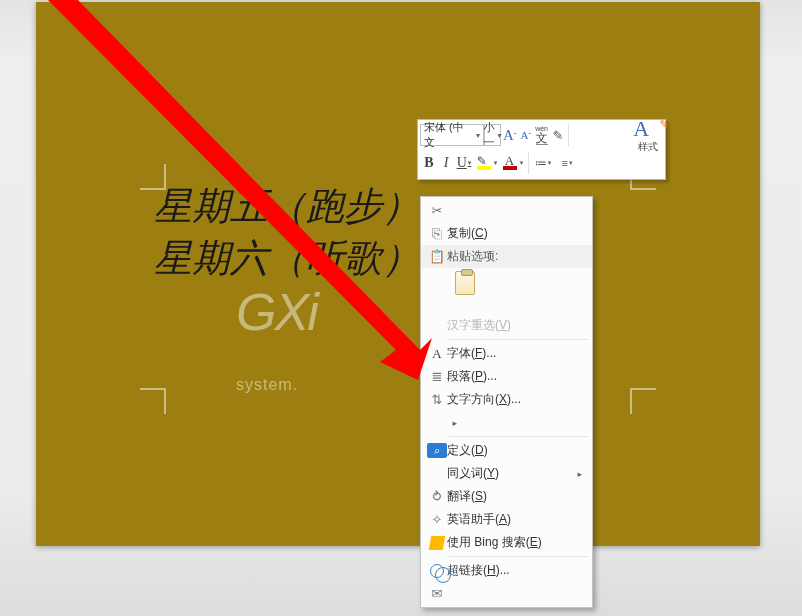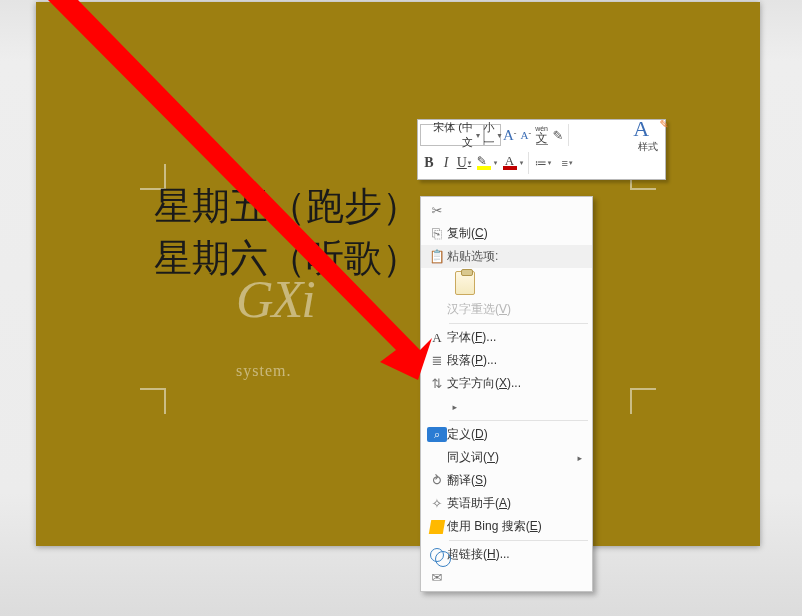--- a/index.html
+++ b/index.html
@@ -1,48 +1,48 @@
 <!DOCTYPE html>
 <html><head>
 <meta charset="utf-8">
 <style>
   * { box-sizing: border-box; margin: 0; padding: 0; }
   html, body { width: 802px; height: 616px; overflow: hidden; font-family: "Microsoft YaHei", "SimSun", Arial, sans-serif; }
   .canvas { position: relative; width: 802px; height: 616px; background: linear-gradient(to bottom, #e4e4e4 0%, #eee 10%, #ececec 80%, #dcdcdc 100%); }
   .slide { position: absolute; left: 36px; top: 2px; width: 724px; height: 544px; background: #9d7f11; box-shadow: 0 1px 6px rgba(0,0,0,.35); }
-  .watermark { position:absolute; left:200px; top:268px; font-size:52px; font-family: Liberation Serif, serif; color: rgba(255,255,255,0.45); font-style: italic; letter-spacing: -2px; }
+  .watermark { position:absolute; left:200px; top:280px; font-size:52px; font-family: Liberation Sans, sans-serif; color: rgba(255,255,255,0.45); font-style: italic; letter-spacing: -2px; }
   .watermark .sub { font-size:16px; font-style: normal; letter-spacing:1px; }
   .crop { position:absolute; width:26px; height:26px; }
   .crop.tl { left:104px; top:162px; border-left:2px solid #cbbd86; border-top:2px solid #cbbd86; transform: rotate(180deg);}
   .crop.tr { right:104px; top:162px; border-right:2px solid #cbbd86; border-top:2px solid #cbbd86; transform: rotate(180deg);}
   .crop.bl { left:104px; bottom:132px; border-left:2px solid #cbbd86; border-bottom:2px solid #cbbd86; transform: rotate(180deg);}
   .crop.br { right:104px; bottom:132px; border-right:2px solid #cbbd86; border-bottom:2px solid #cbbd86; transform: rotate(180deg);}
-  .slide-text { position:absolute; left:118px; top:178px; font-family: "SimSun","宋体",serif; font-size:38px; color:#1a1a1a; line-height:1.38; }
+  .slide-text { position:absolute; left:118px; top:178px; font-family: "SimSun","宋体",serif; font-size:38px; color:#1a1a1a; line-height:1.38;font-style:italic; }
   .mini-toolbar { position:absolute; left:417px; top:119px; width:249px; height:61px; background:#fff; border:1px solid #b9b9b9; box-shadow: 3px 3px 3px rgba(0,0,0,.22); display:flex; flex-direction:column; padding:1px 2px; }
-  .mt-row { display:flex; align-items:center; height:28px; gap:0;text-align:right; }
+  .mt-row { display:flex; align-items:center; height:28px; gap:0; }
   .mt-item { display:flex; align-items:center; justify-content:center; height:26px; padding:0 2px; font-size:11px; color:#444; }
   .combo { border:1px solid #bfbfbf; background:#fff; height:22px; display:flex; align-items:center; padding:0 3px; font-size:11px; color:#333; }
   .combo .caret { margin-left:3px; font-size:8px; color:#666; }
   .sep { width:1px; height:22px; background:#e1e1e1; margin:0 2px; }
   .mt-big { font-size:15px; font-family:"Times New Roman",serif; color:#3b6db5; }
   .mt-bold { font-weight:bold; font-family:"Times New Roman",serif; font-size:14px; }
   .mt-ital { font-style:italic; font-family:"Times New Roman",serif; font-size:14px; }
   .mt-under { text-decoration:underline; font-family:"Times New Roman",serif; font-size:14px; }
   .dd { font-size:7px; color:#666; margin-left:1px; }
   .hl-box { position:relative; width:16px; height:14px; }
   .hl-pen { position:absolute; left:0; top:-2px; font-size:12px; }
   .hl-bar { position:absolute; left:0; bottom:0; width:14px; height:4px; }
   .styles-col { display:flex; flex-direction:column; align-items:center; width:30px; margin-left:auto; padding-top:2px; }
   .styles-col .glyph { font-size:22px; font-family:"Times New Roman",serif; color:#3b6db5; line-height:18px; }
   .styles-col .pen { font-size:11px; color:#ed7d31; position:relative; left:6px; top:-8px; }
   .styles-col .lbl { font-size:10px; color:#444; line-height:10px; margin-top:2px; }
   .ctx { position:absolute; left:420px; top:196px; width:173px; background:#fcfcfc; border:1px solid #c3c3c3; box-shadow: 3px 3px 5px rgba(0,0,0,.28); padding:2px 0; }
   .ctx-item { display:flex; align-items:center; height:23px; font-size:12px; color:#333; padding:0 10px 0 6px; }
   .ctx-item.header { background:#f0f0f0; color:#555; font-weight:normal; cursor:default; }
-  .ctx-item.disabled { color:#b6b6b6; }
+  .ctx-item.disabled { color:#b6b6b6;margin-top:16px; }
   .ctx-icon { width:20px; height:18px; display:flex; align-items:center; justify-content:center; font-size:13px; color:#777; flex:0 0 20px; }
   .ctx-label { flex:1; }
   .ctx-label .hot { text-decoration:underline; }
   .ctx-sub { flex:0 0 10px; text-align:right; font-size:9px; color:#666; }
   .ctx-div { height:1px; background:#e2e2e2; margin:2px 4px 2px 28px; }
   .paste-opt { height:30px; padding-left:34px; display:flex; align-items:center; }
   .paste-clip { width:20px; height:24px; border:1px solid #caa95e; background:linear-gradient(#fff8e4,#f5eac0); border-radius:2px; position:relative; }
   .paste-clip:before { content:""; position:absolute; top:-3px; left:5px; width:10px; height:5px; border:1px solid #b1964d; background:#d9c88f; border-radius:2px; }
   .arrow-svg { position:absolute; left:0; top:0; pointer-events:none; }
   .ruby { display:inline-flex; flex-direction:column; align-items:center; font-size:7px; line-height:7px; color:#444; }

